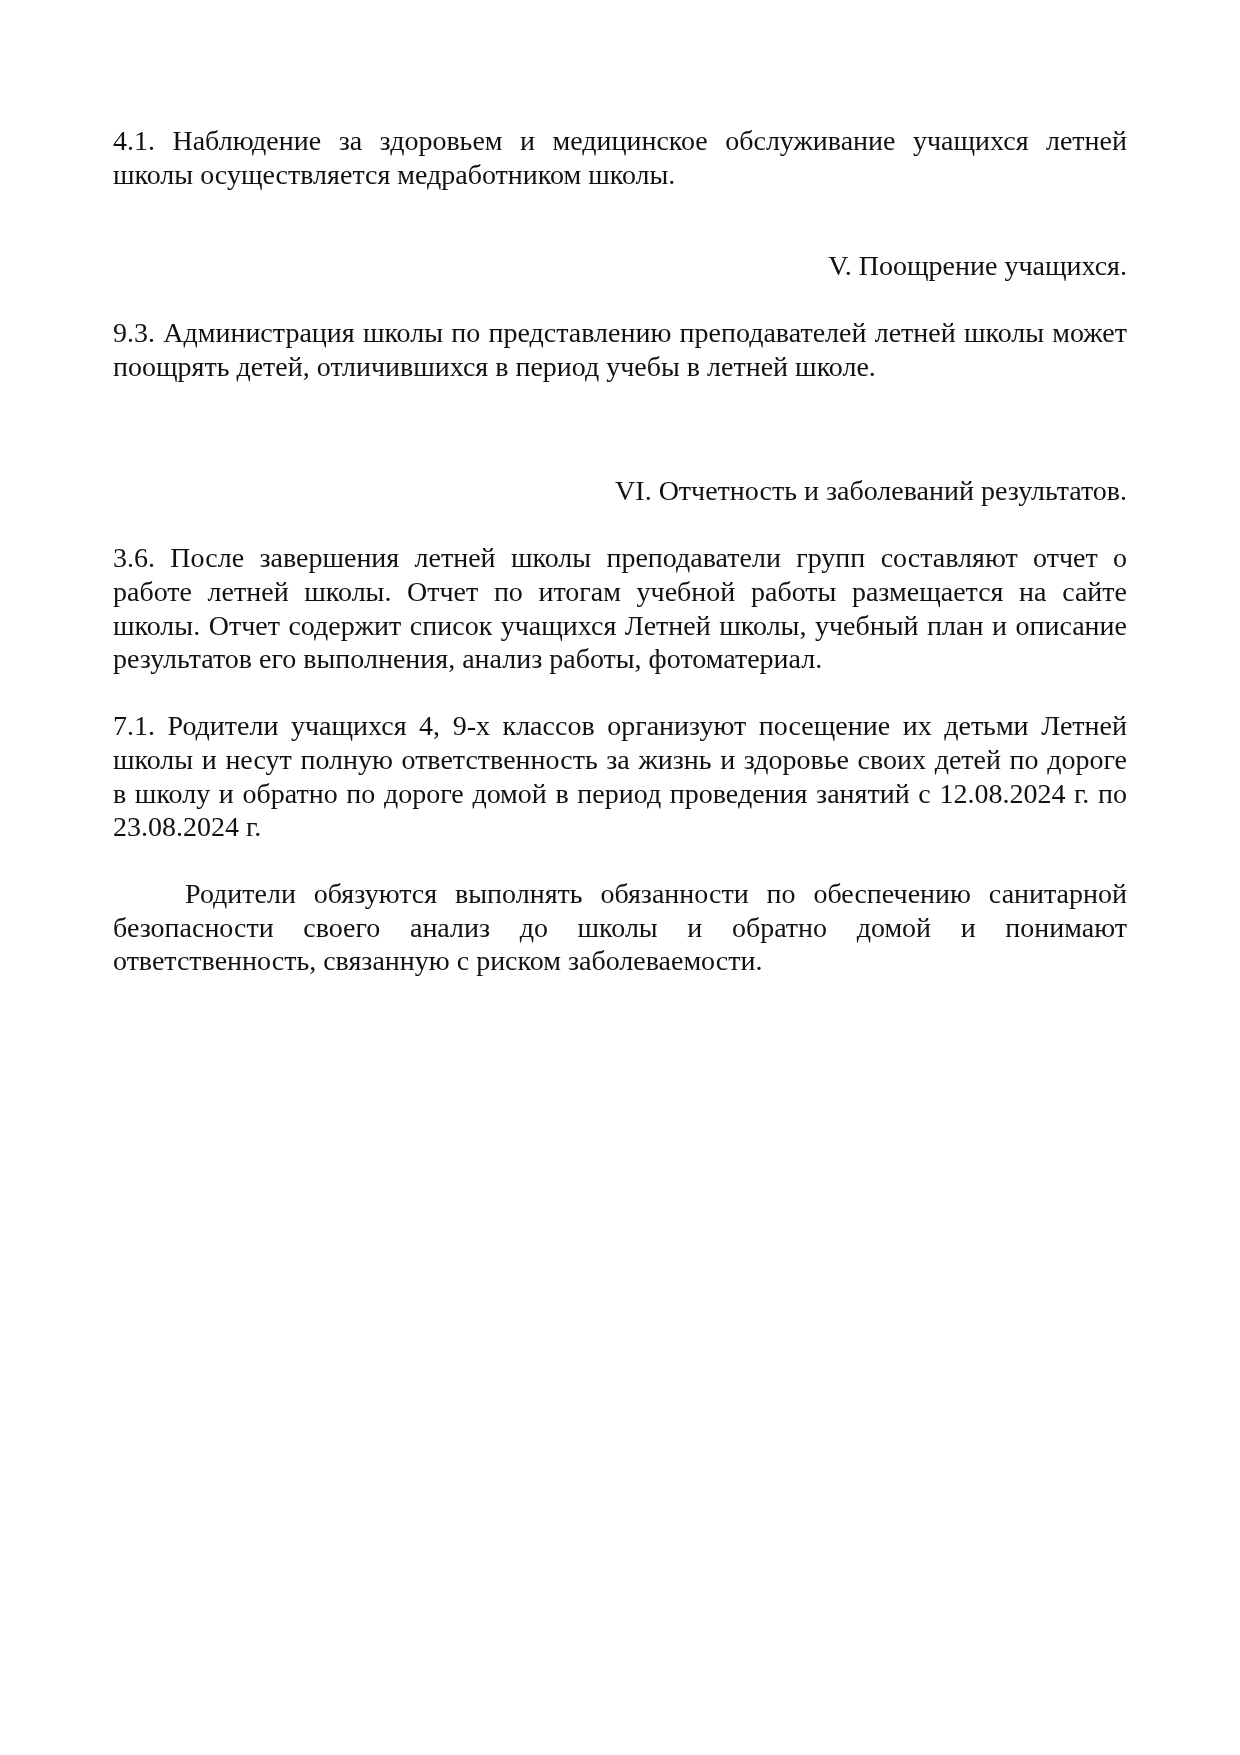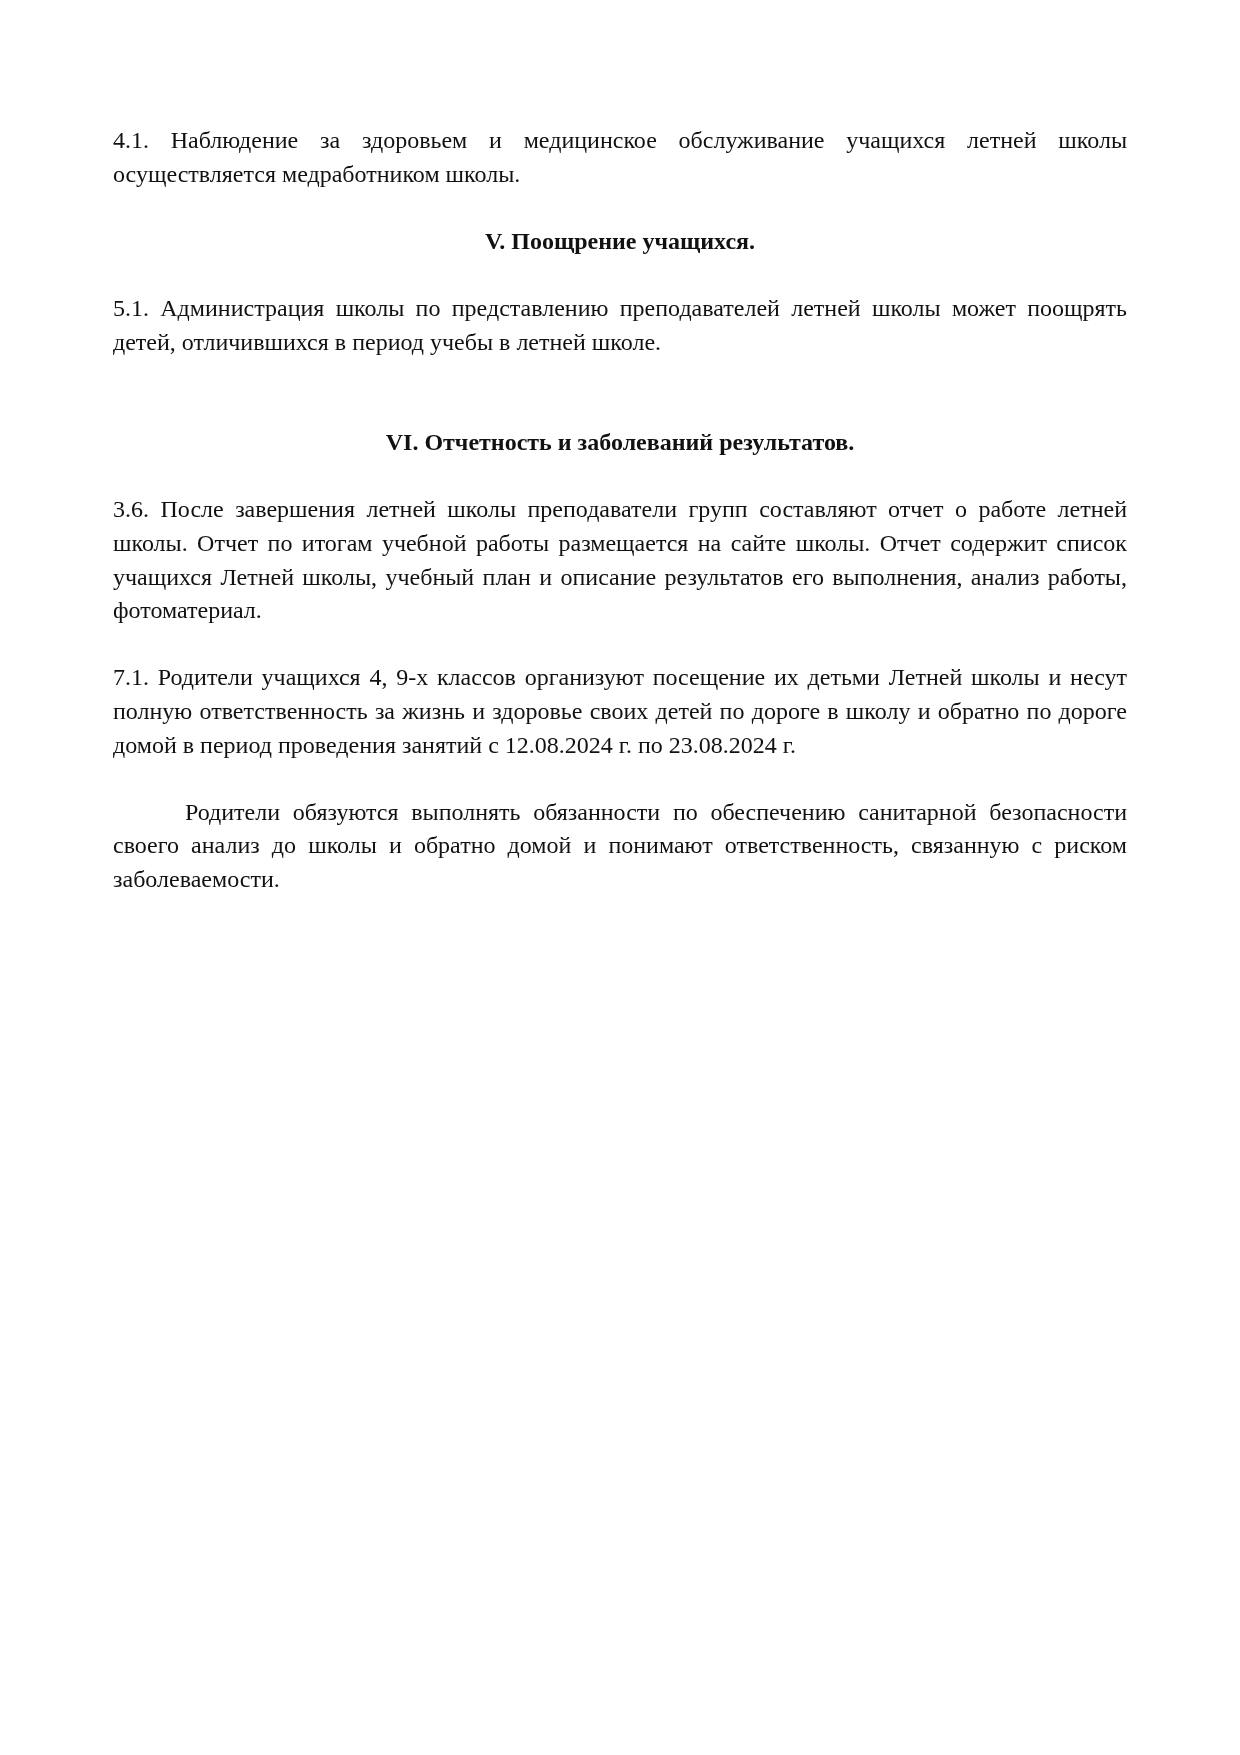--- a/index.html
+++ b/index.html
@@ -1,36 +1,36 @@
 <!DOCTYPE html>
 <html><head>
 <meta charset="utf-8">
 <style>
   html, body { margin: 0; padding: 0; background: #ffffff; }
   body { width: 1240px; height: 1755px; position: relative; overflow: hidden; }
   .page {
     position: absolute; left: 113px; top: 124px; width: 1014px;
     font-family: "Liberation Serif", "DejaVu Serif", serif;
-    font-size: 24px; line-height: 33.6px; color: #111111;
+    font-size: 28px; line-height: 33.6px; color: #111111;
   }
   p { margin: 0; text-align: justify; }
-  .h { font-weight: bold; text-align: center; }
+  .h { font-weight: normal; text-align: right; margin-top: 24px; }
   .gap1 { height: 33.6px; }
   .gap2 { height: 67px; }
   .indent { text-indent: 72px; }
 </style>
 </head>
 <body>
 
 <div class="page">
   <p>4.1.  Наблюдение за здоровьем и  медицинское обслуживание  учащихся летней школы осуществляется  медработником школы.</p>
   <div class="gap1"></div>
   <p class="h">V. Поощрение учащихся.</p>
   <div class="gap1"></div>
-  <p>5.1. Администрация школы по представлению преподавателей  летней школы может поощрять детей, отличившихся в период учебы в летней школе.</p>
+  <p>9.3. Администрация школы по представлению преподавателей  летней школы может поощрять детей, отличившихся в период учебы в летней школе.</p>
   <div class="gap2"></div>
   <p class="h">VI.  Отчетность и заболеваний результатов.</p>
   <div class="gap1"></div>
   <p>3.6.  После завершения   летней школы  преподаватели групп  составляют  отчет о работе летней школы. Отчет по итогам учебной работы размещается на сайте школы.  Отчет содержит список учащихся Летней школы,  учебный план и описание результатов его выполнения, анализ  работы, фотоматериал.</p>
   <div class="gap1"></div>
   <p>7.1. Родители учащихся 4, 9-х классов  организуют посещение их детьми Летней школы и несут полную ответственность за жизнь и здоровье своих детей по дороге в школу  и обратно по дороге домой в период  проведения занятий с 12.08.2024 г. по 23.08.2024  г.</p>
   <div class="gap1"></div>
   <p class="indent">Родители обязуются выполнять обязанности по обеспечению санитарной безопасности своего анализ до школы и обратно домой и  понимают ответственность, связанную с риском заболеваемости.</p>
 </div>
 

